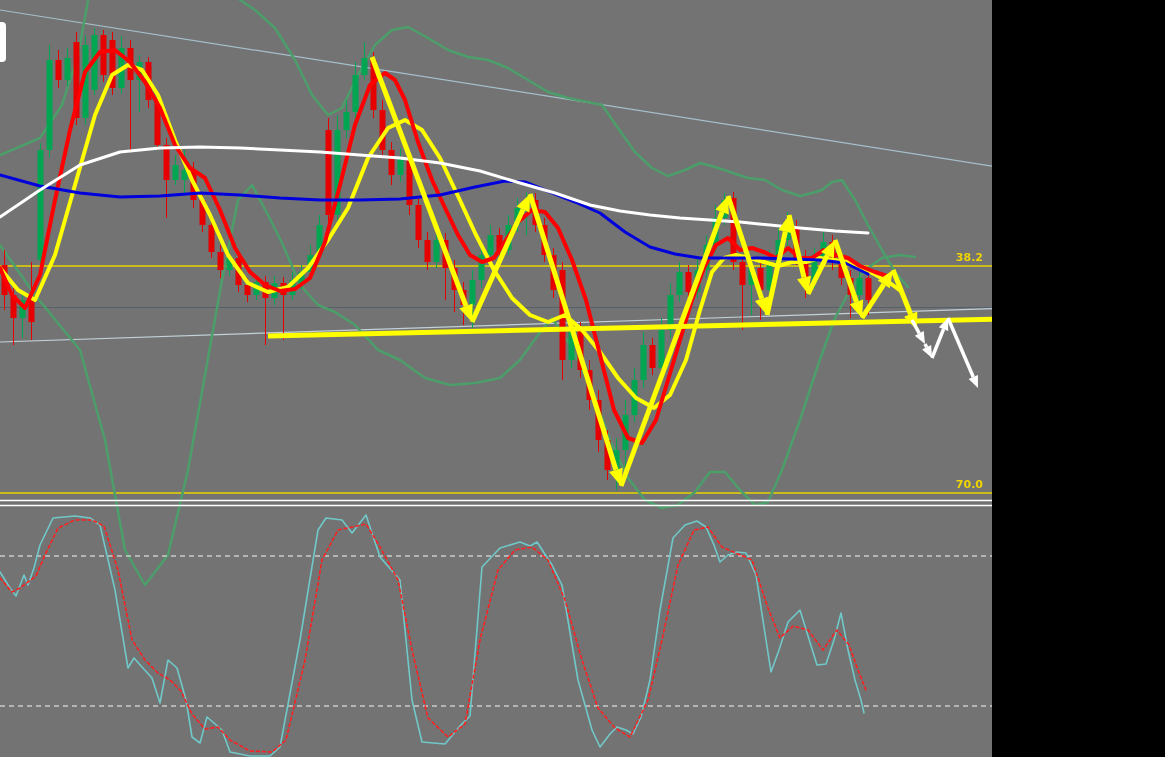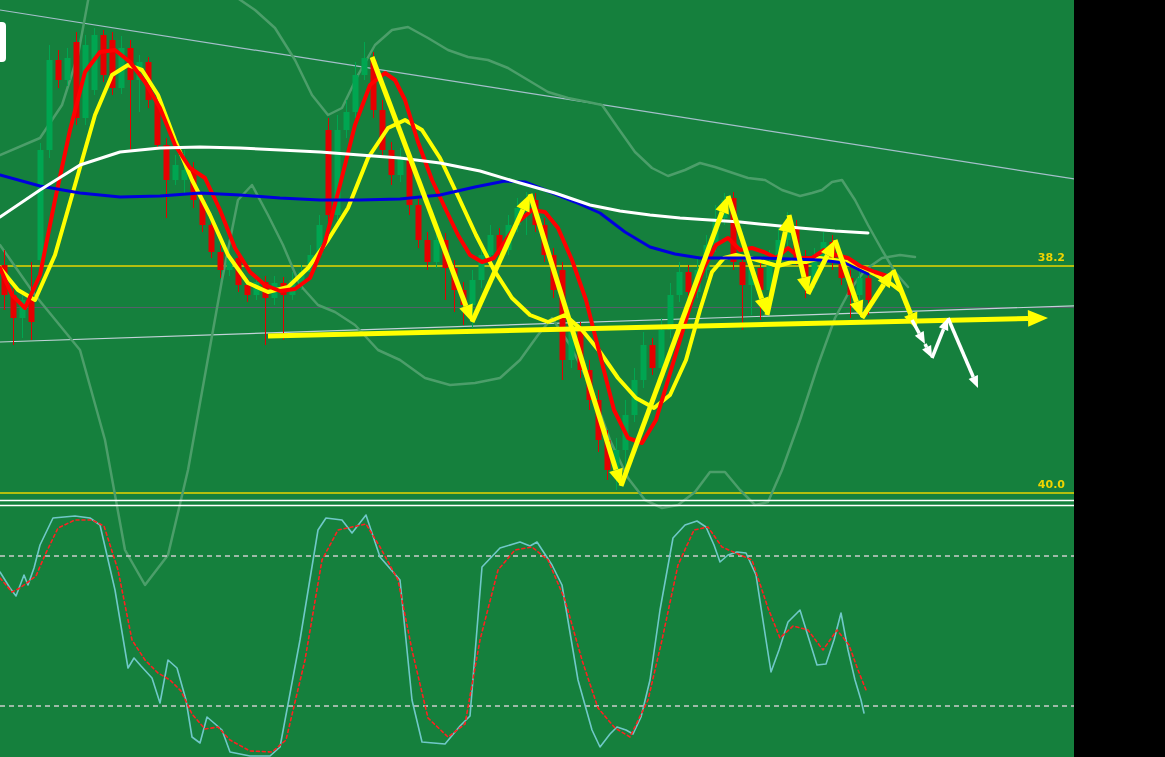--- a/index.html
+++ b/index.html
@@ -1,16 +1,16 @@
 <!DOCTYPE html>
 <html><head>
 <meta charset="utf-8">
 <style>
   html,body{margin:0;padding:0;background:#000;}
-  .root{position:relative;width:1074px;height:757px;background:#15803d;overflow:hidden;
+  .root{position:relative;width:992px;height:757px;background:#737373;overflow:hidden;
         font-family:"DejaVu Sans","Liberation Sans",sans-serif;text-align:center;}
   svg{position:absolute;left:0;top:0;}
   .fib-label{position:absolute;right:9px;font-size:11px;font-weight:bold;color:#f0d400;
              line-height:12px;letter-spacing:0px;}
 </style>
 </head>
 <body>
 
 <div class="root">
   <svg id="chart-svg" width="1165" height="757" viewBox="0 0 1165 757">
@@ -276,14 +276,14 @@
       <line x1="1157" y1="520" x2="1163" y2="520" stroke="#ffffff" stroke-width="1.2"></line>
       <line x1="1157" y1="556" x2="1163" y2="556" stroke="#ffffff" stroke-width="1.2"></line>
       <line x1="1157" y1="606" x2="1163" y2="606" stroke="#ffffff" stroke-width="1.2"></line>
       <line x1="1157" y1="656" x2="1163" y2="656" stroke="#ffffff" stroke-width="1.2"></line>
       <line x1="1157" y1="706" x2="1163" y2="706" stroke="#ffffff" stroke-width="1.2"></line>
       <line x1="1157" y1="748" x2="1163" y2="748" stroke="#ffffff" stroke-width="1.2"></line>
       <rect x="1157" y="296" width="8" height="15" fill="#ffffff"></rect>
       <rect x="-3" y="22" width="9" height="40" rx="4" fill="#ffffff"></rect>
     </svg>
   <div class="fib-label" style="top:252px;">38.2</div>
-  <div class="fib-label" style="top:479px;">40.0</div>
+  <div class="fib-label" style="top:479px;">70.0</div>
 </div>
 
 </body></html>

